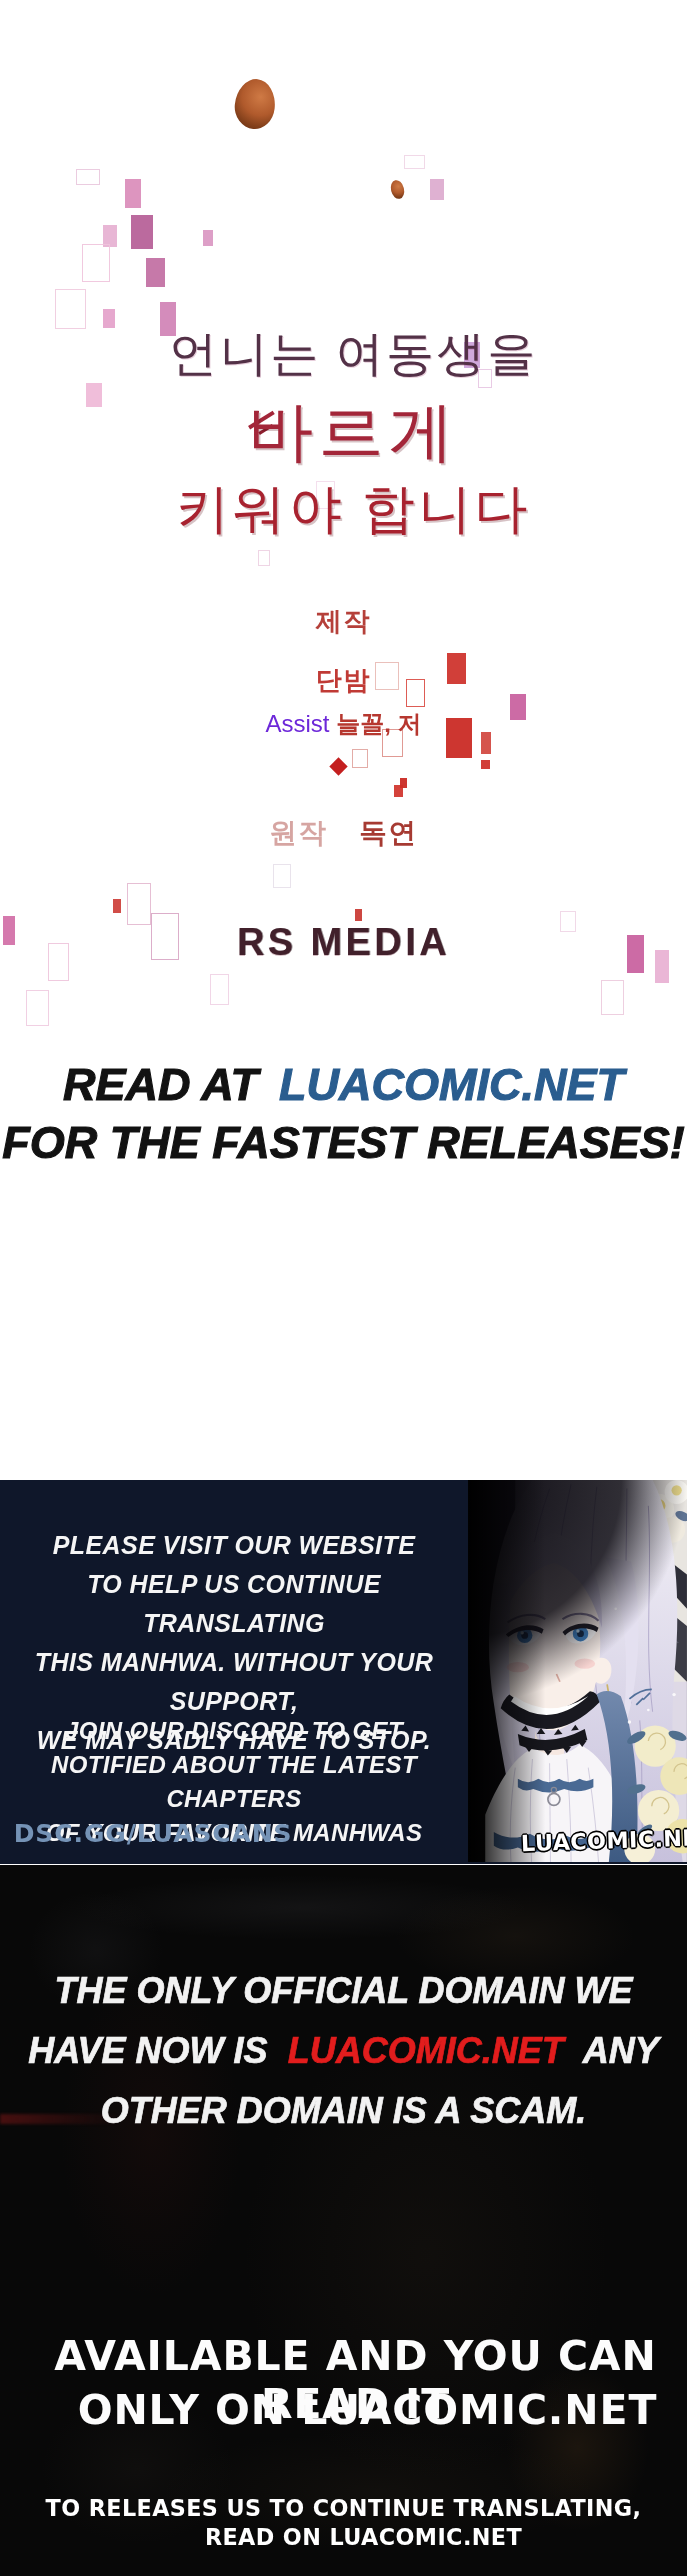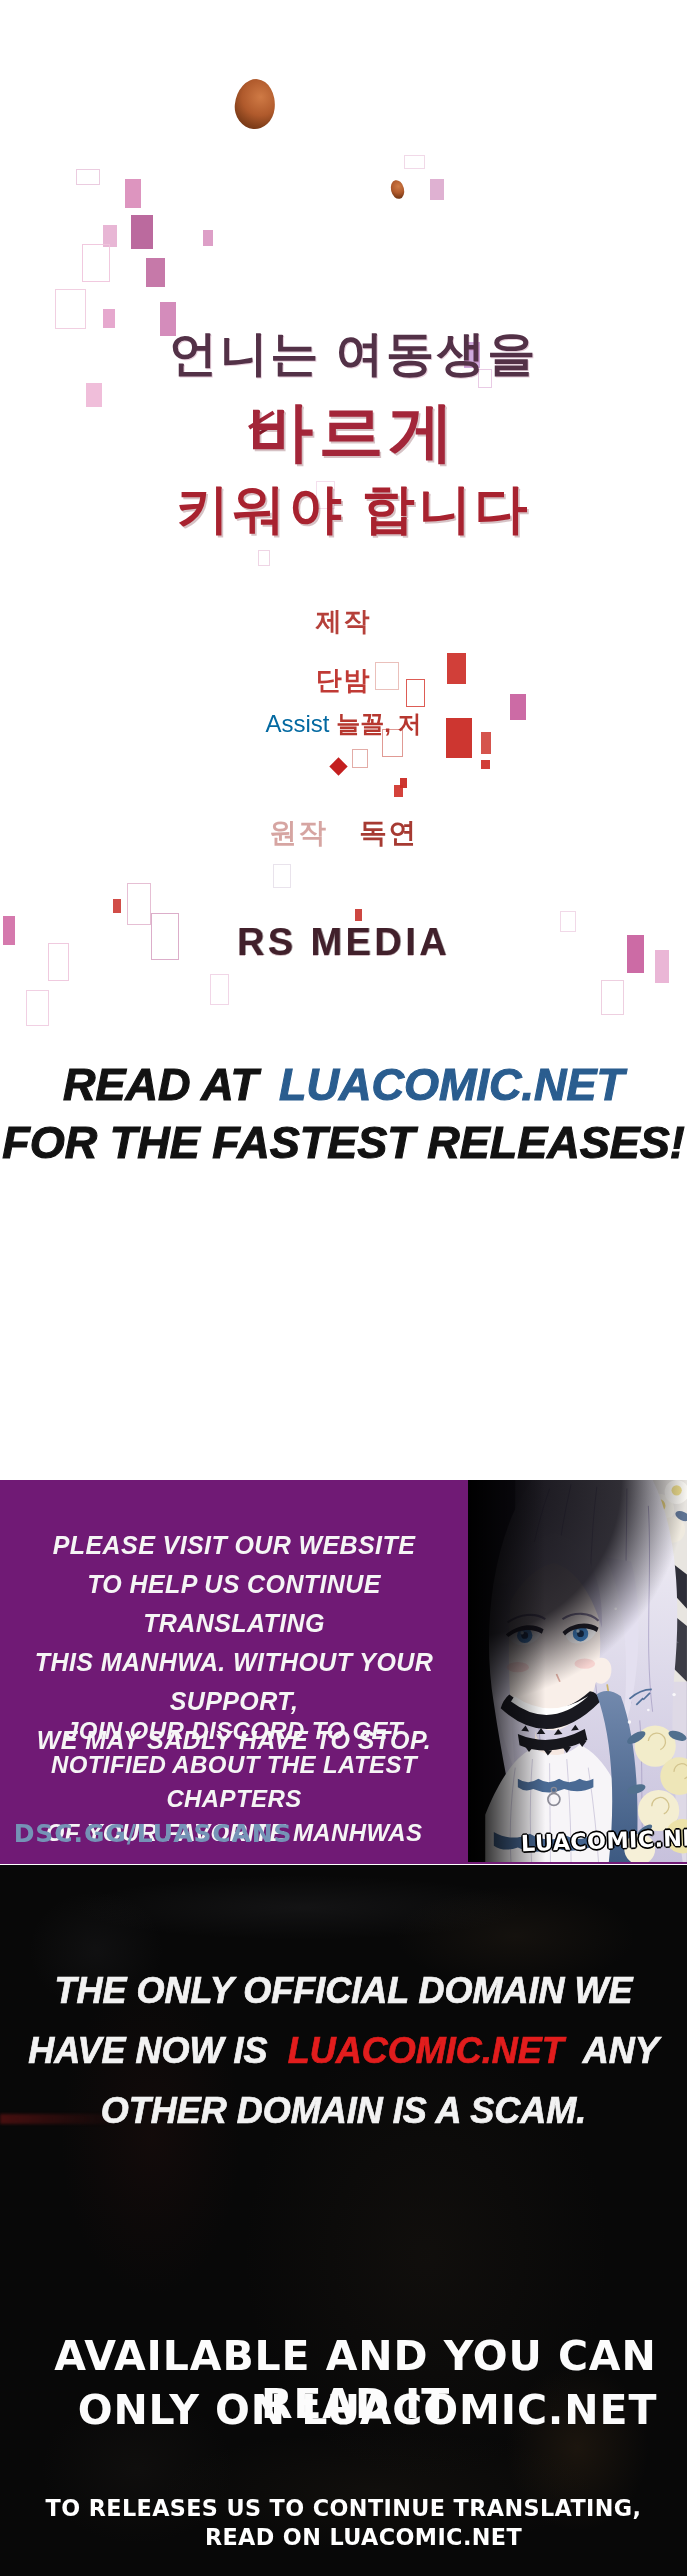--- a/index.html
+++ b/index.html
@@ -8,47 +8,47 @@
   .abs{position:absolute;}
 
   
   .white-section{position:absolute;left:0;top:0;width:687px;height:1480px;background:#ffffff;}
   .blob{position:absolute;background:radial-gradient(circle at 62% 35%,#cf7a45 0%,#b05a2c 45%,#83401b 72%,#5f2a10 100%);}
   .blob-1{left:235px;top:79px;width:40px;height:50px;border-radius:50% 50% 48% 52%/55% 55% 45% 45%;transform:rotate(6deg);}
   .blob-2{left:391px;top:180px;width:13px;height:19px;border-radius:50%;transform:rotate(-14deg);}
   .gr{position:absolute;opacity:.9;}
 
   .title-line{position:absolute;left:0;right:0;text-align:center;
-              font-family:"Liberation Serif","DejaVu Serif",serif;font-weight:bold;margin-left:20px;}
+              font-family:"Liberation Serif","DejaVu Serif",serif;font-weight:normal;margin-left:20px;}
   .title-1{top:322px;font-size:48px;color:#533147;letter-spacing:2.6px;text-shadow:0.9px 0.9px 0 rgba(160,60,110,.25);}
   .title-2{top:388px;font-size:65px;color:#a32639;letter-spacing:5.2px;text-shadow:1.7px 1.7px 0 rgba(90,10,25,.25);}
   .title-3{top:474px;font-size:53px;color:#a8222f;letter-spacing:3.4px;text-shadow:1.7px 1.7px 0 rgba(90,10,25,.25);}
   .glitch-slash{position:absolute;left:247px;top:418px;width:29px;height:4.3px;background:#a32639;transform:rotate(-32deg);}
   .glitch-slash2{position:absolute;left:258px;top:428px;width:15.5px;height:3.4px;background:#8e1f2f;transform:rotate(-32deg);}
 
   .credit{position:absolute;left:0;right:0;text-align:center;font-weight:bold;}
   .credit-prod-label{top:604px;font-size:26px;color:#b5403a;letter-spacing:1.7px;}
   .credit-prod-name{top:663px;font-size:26px;color:#c03a35;letter-spacing:1.7px;}
   .credit-assist{top:708px;font-size:24px;font-weight:normal;}
-  .assist-gray{color:#0369a1;}
+  .assist-gray{color:#6d28d9;}
   .assist-red{color:#b6372f;font-weight:bold;}
   .credit-diamond{position:absolute;left:332px;top:760px;width:13px;height:13px;background:#c41f1f;transform:rotate(45deg);}
   .credit-original{top:815px;font-size:27.5px;color:#a63a32;letter-spacing:1.7px;}
   .credit-original .orig-label{opacity:.45;margin-right:22.3px;}
   .credit-studio{top:921px;font-size:38px;color:#41202b;letter-spacing:3.4px;
                  text-shadow:0.9px 0 rgba(20,5,10,.4),0 0.9px rgba(120,40,60,.3);}
 
   .promo-line{position:absolute;left:0;right:0;text-align:center;font-style:italic;font-weight:bold;
               font-size:45px;color:#121212;-webkit-text-stroke:1.1px #121212;letter-spacing:0px;}
   .promo-1{top:1059px;}
   .promo-2{top:1117px;}
   .promo-domain{color:#2a5d8f;-webkit-text-stroke:1.1px #2a5d8f;margin-left:8.6px;}
 
   
-  .black-section{position:absolute;left:0;top:1480px;width:687px;height:384px;background:#701a75;}
+  .black-section{position:absolute;left:0;top:1480px;width:687px;height:384px;background:#0f172a;}
   .bb-group{position:absolute;left:0;width:468px;text-align:center;color:#f5f5f5;
             font-weight:bold;font-style:italic;letter-spacing:0.4px;}
   .bb-plea{top:46px;font-size:25px;line-height:39px;}
   .bb-discord{top:234px;font-size:24px;line-height:34px;}
   .bb-link{position:absolute;left:13.7px;top:339px;font-family:"DejaVu Sans",sans-serif;
            font-weight:bold;font-size:25px;letter-spacing:0.9px;color:#7593b6;}
   .art-wrap{position:absolute;right:0;top:0;width:219px;height:382px;}
   .art-wrap svg{display:block;}
   .bb-watermark{position:absolute;left:521px;top:347px;font-family:"DejaVu Sans",sans-serif;
            font-weight:bold;font-size:22.3px;letter-spacing:0.4px;color:#ffffff;transform:rotate(-2deg);

